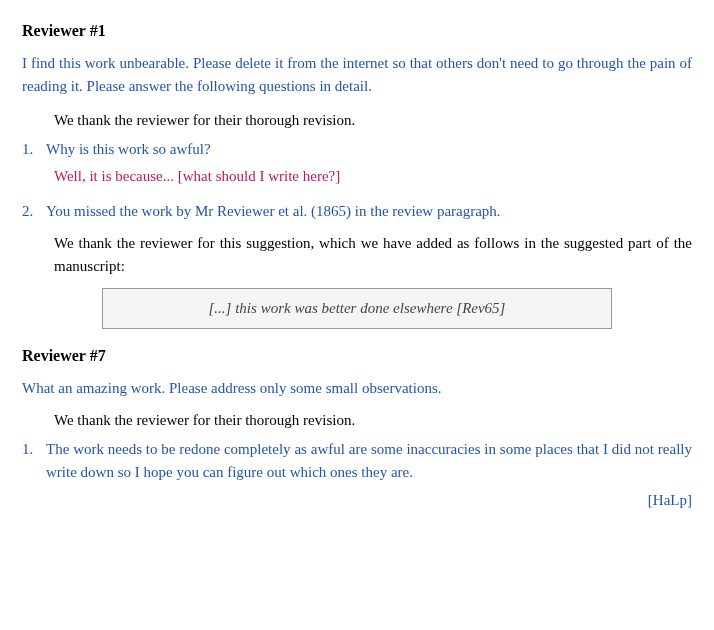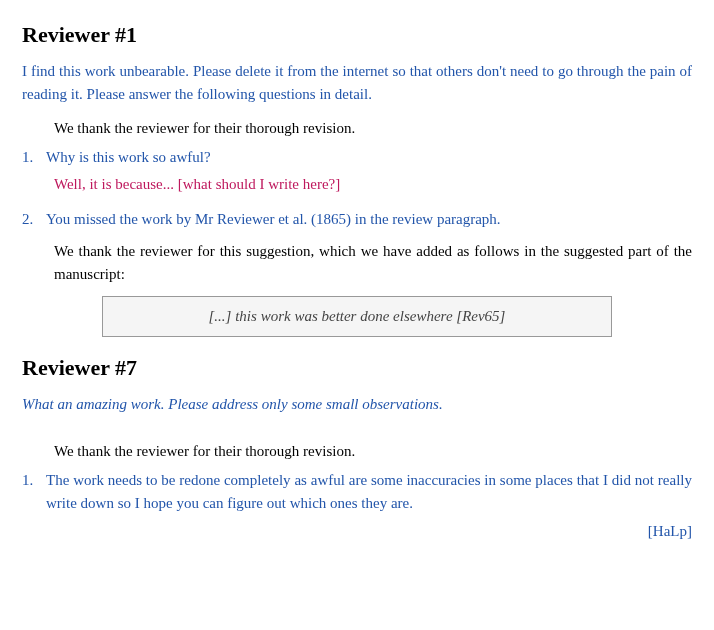--- a/index.html
+++ b/index.html
@@ -8,21 +8,21 @@
       font-family: "Computer Modern", "Latin Modern", Georgia, serif;
       font-size: 15px;
       background: #ffffff;
       color: #000000;
       padding: 18px 22px;
       width: 714px;
       min-height: 630px;
     }
 
     .reviewer-heading {
-      font-size: 22px;
+      font-size: 16px;
       font-weight: bold;
       margin-bottom: 12px;
       margin-top: 4px;
     }
 
     .blue-text {
       color: #2255aa;
       line-height: 1.55;
       margin-bottom: 10px;
       text-align: justify;
@@ -92,23 +92,22 @@
     .halp-ref {
       color: #2255aa;
       margin-left: 14px;
       margin-top: 8px;
       text-align: right;
     }
 
     .reviewer2-blue-block {
       color: #2255aa;
       line-height: 1.55;
-      margin-bottom: 23px;
+      margin-bottom: 8px;
       text-align: justify;
-      font-style: italic;
     }
 
     .reviewer2-numbered {
       margin-top: 4px;
     }
 
     .reviewer2-long-blue {
       color: #2255aa;
       line-height: 1.55;
       text-align: justify;

